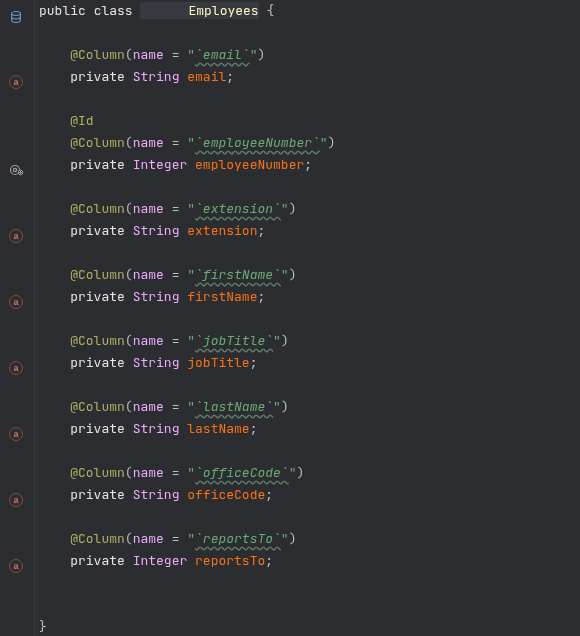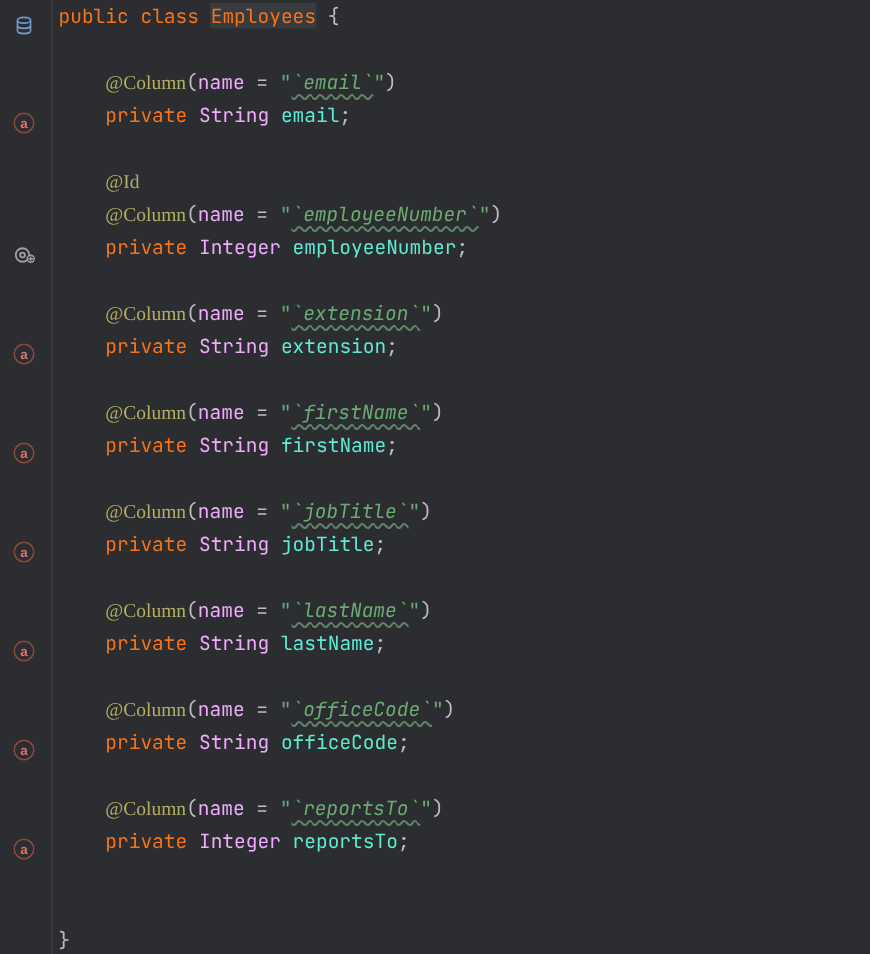--- a/index.html
+++ b/index.html
@@ -39,26 +39,26 @@
     text-align: center;
     font-family: sans-serif;
   }
   .code {
     flex: 1;
     padding: 0 4px 0 4px;
     white-space: pre;
     overflow: hidden;
   }
   .line { height: 22px; }
-  .kw { color: #f97316; }
-  .cls { color: #f97316; background: #373a3e; }
+  .kw { color: #e5e5e5; }
+  .cls { color: #fef9c3; background: #373a3e; padding-left: 48px; }
   .brace { color: #bcbec4; }
-  .ann { color: #b3ae60; font-family: Liberation Serif, serif; }
+  .ann { color: #b3ae60; }
   .typ { color: #f0abfc; }
-  .fld { color: #5eead4; }
+  .fld { color: #f97316; }
   .str { color: #6aab73; }
   .strwave { color: #6aab73; text-decoration: underline wavy #5f826b; text-decoration-skip-ink: none; text-underline-offset: 3px; font-style: italic;}
   .pun { color: #bcbec4; }
 </style>
 </head>
 <body>
 
 <div class="editor">
   <div class="gutter" id="gutter">
       <div class="gutter-icon" style="top: 9px;">

